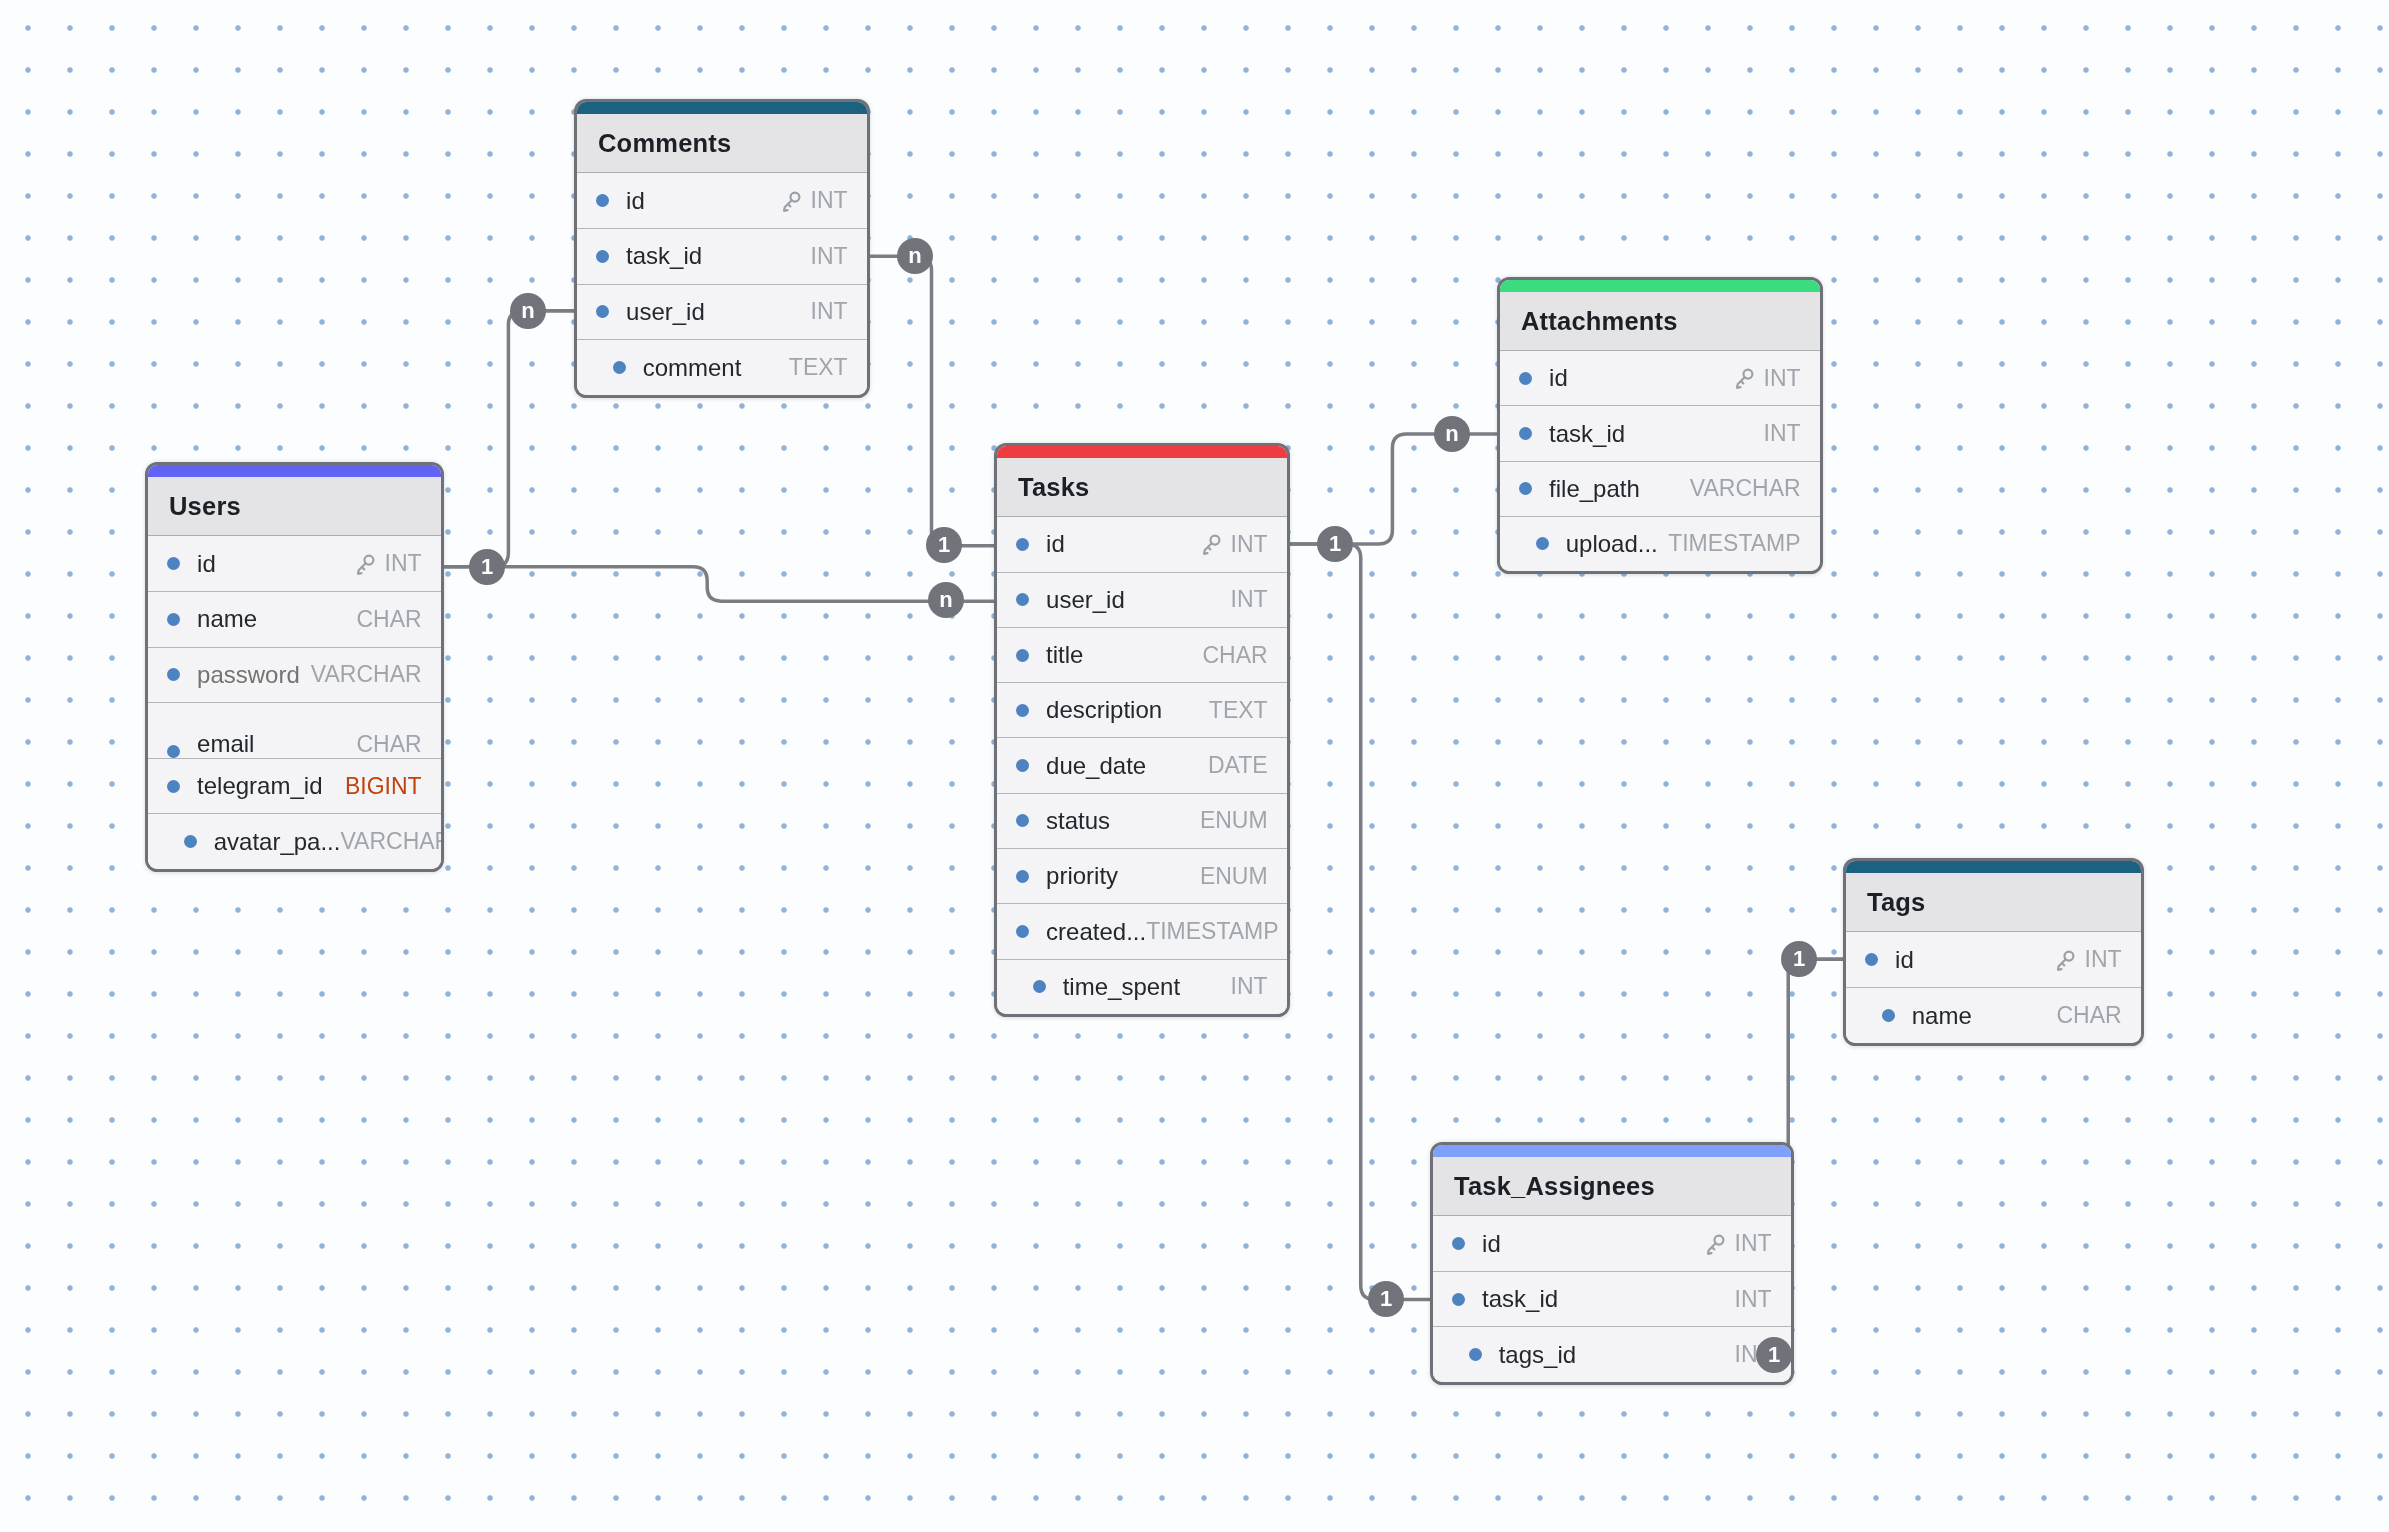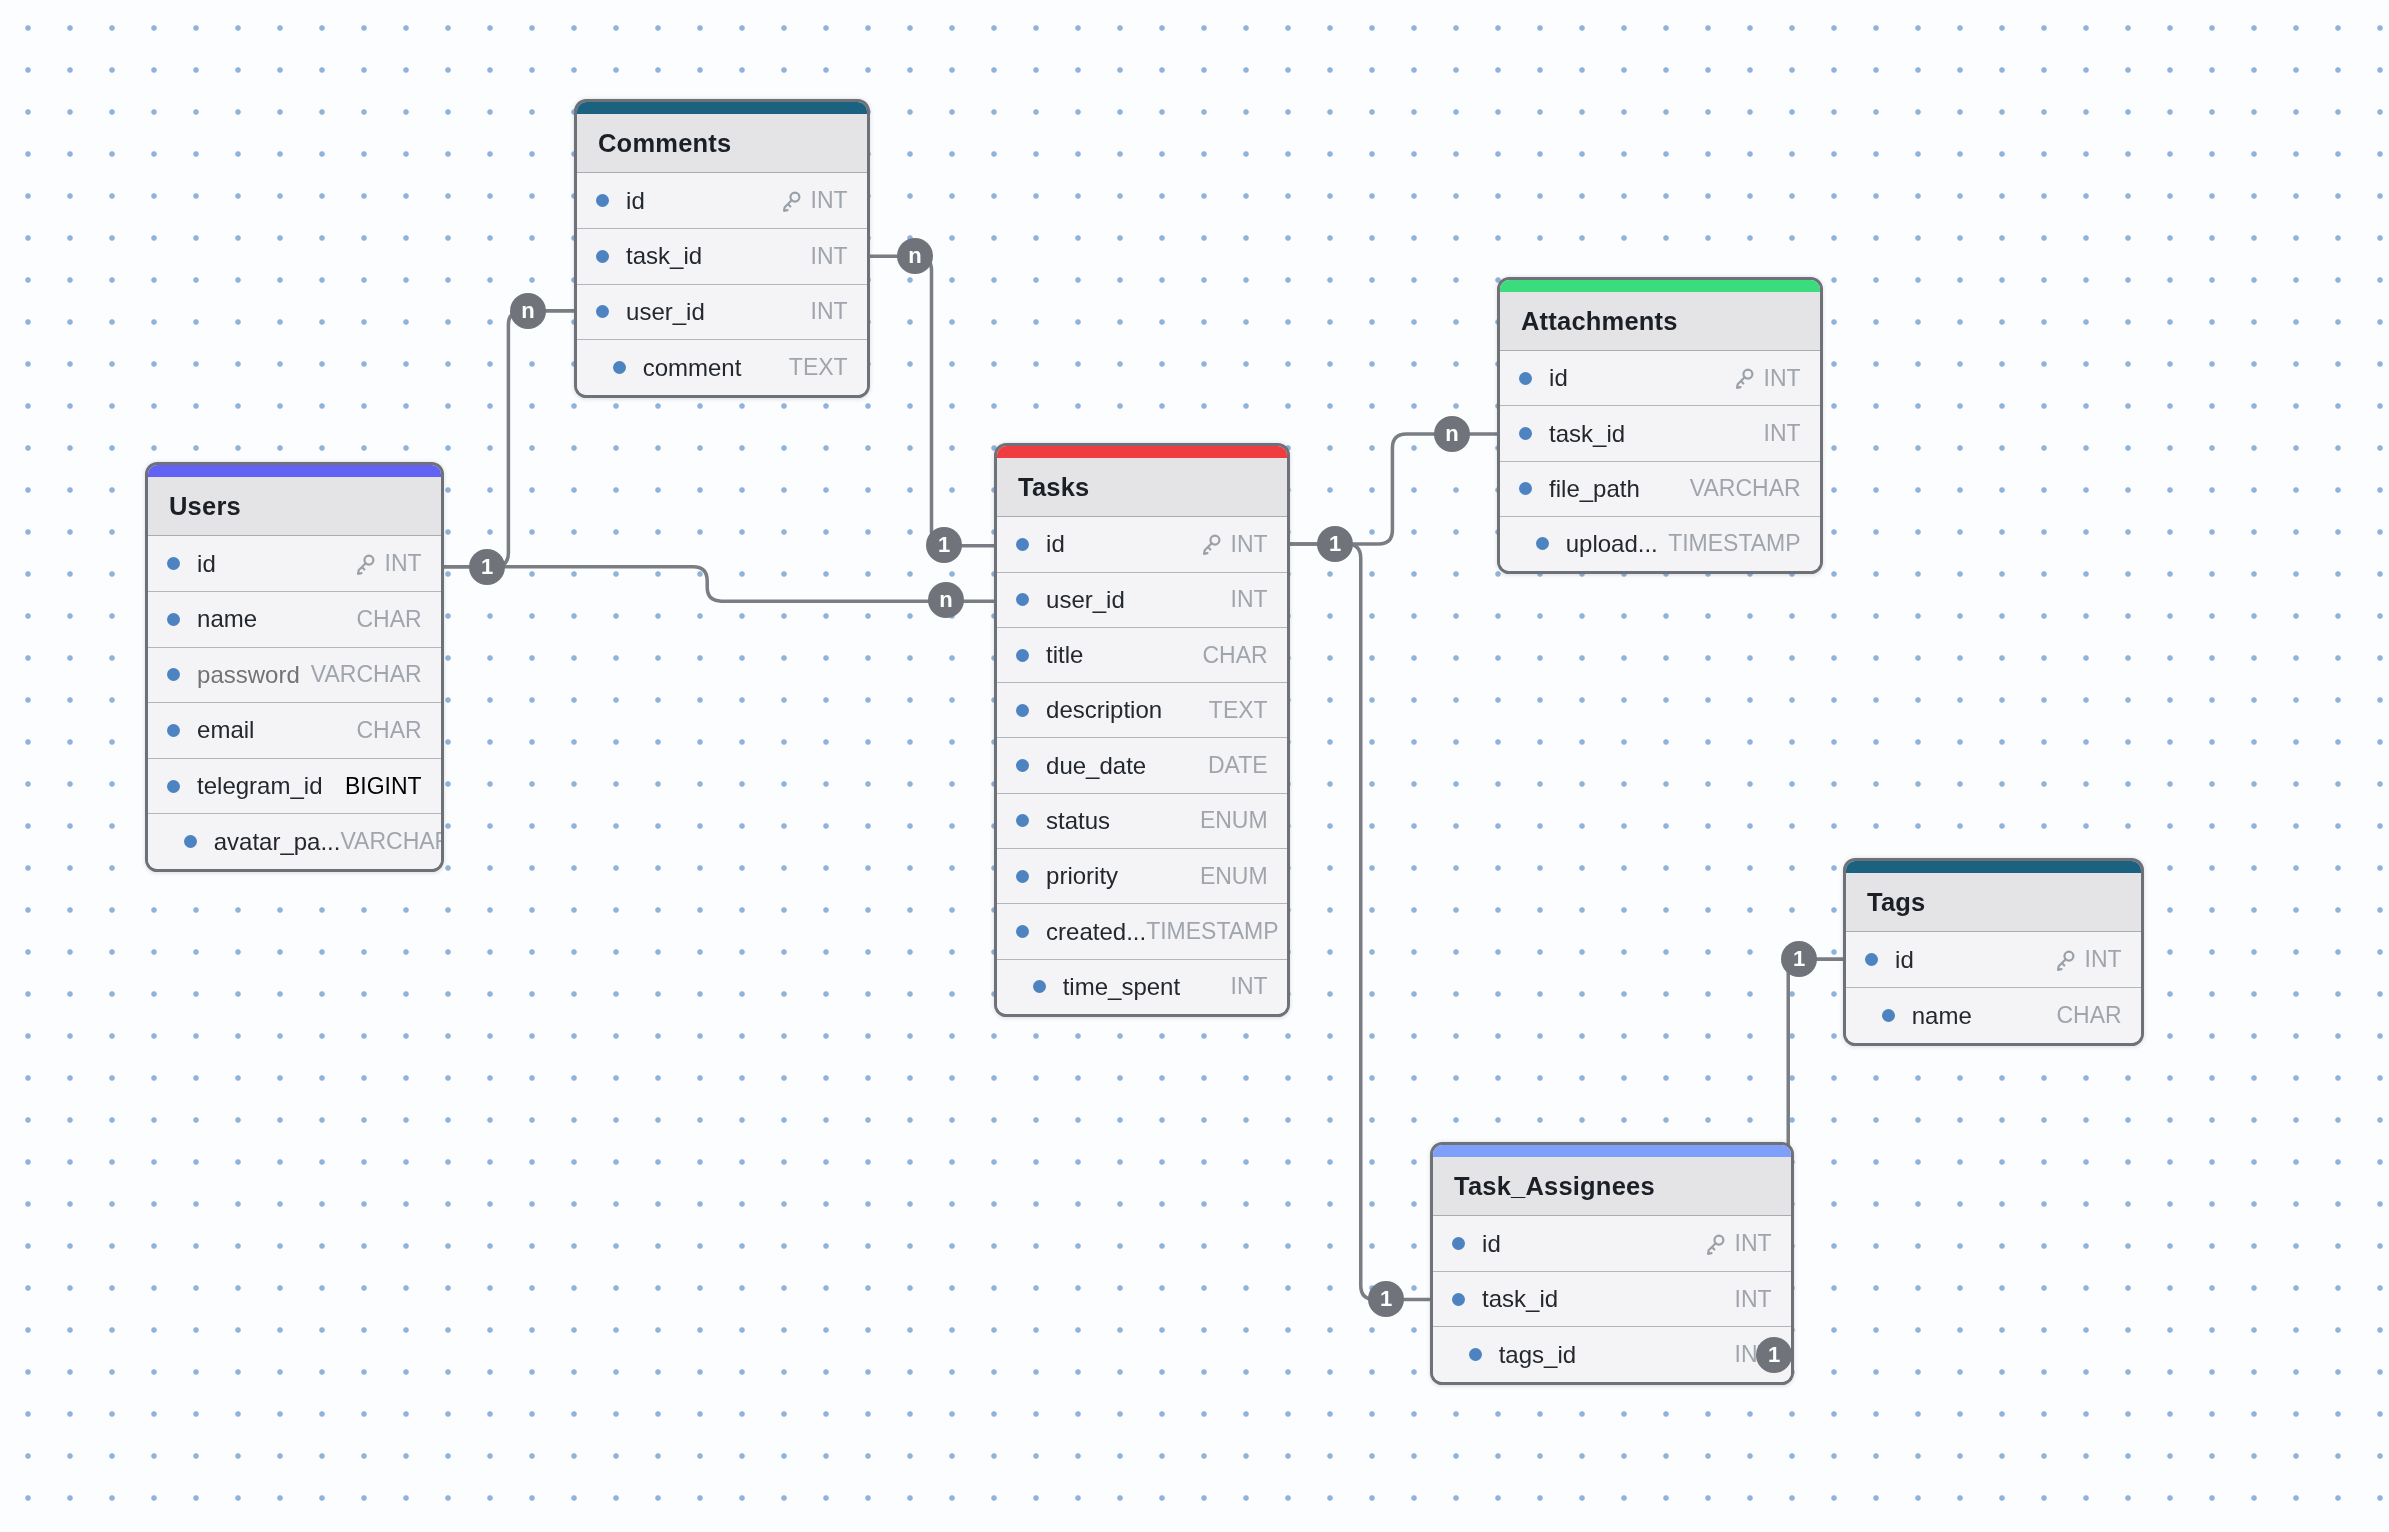--- a/index.html
+++ b/index.html
@@ -126,31 +126,31 @@
             <span>CHAR</span>
           </span>
         </div>
         <div class="frow" style="background: rgb(244, 244, 246);">
           <span class="bullet" style="background: rgb(77, 131, 193);"></span>
           <span class="fname" style="color: #737373;">password</span>
           <span class="ftype" style="color: rgb(160, 165, 173);">
             <span>VARCHAR</span>
           </span>
         </div>
-        <div class="frow" style="background: rgb(244, 244, 246);">
+        <div class="frow" style="background: rgb(244, 244, 246); align-items: flex-end;">
           <span class="bullet" style="background: rgb(77, 131, 193);"></span>
           <span class="fname" style="color: rgb(35, 39, 46);">email</span>
           <span class="ftype" style="color: rgb(160, 165, 173);">
             <span>CHAR</span>
           </span>
         </div>
         <div class="frow" style="background: rgb(244, 244, 246);">
           <span class="bullet" style="background: rgb(77, 131, 193);"></span>
           <span class="fname" style="color: rgb(35, 39, 46);">telegram_id</span>
-          <span class="ftype" style="color: #000000;">
+          <span class="ftype" style="color: #c2410c;">
             <span>BIGINT</span>
           </span>
         </div>
         <div class="frow" style="background: rgb(244, 244, 246);">
           <span class="bullet" style="background: rgb(77, 131, 193);"></span>
           <span class="fname" style="color: rgb(35, 39, 46);">avatar_pa...</span>
           <span class="ftype" style="color: rgb(160, 165, 173);">
             <span>VARCHAR</span>
           </span>
         </div>

